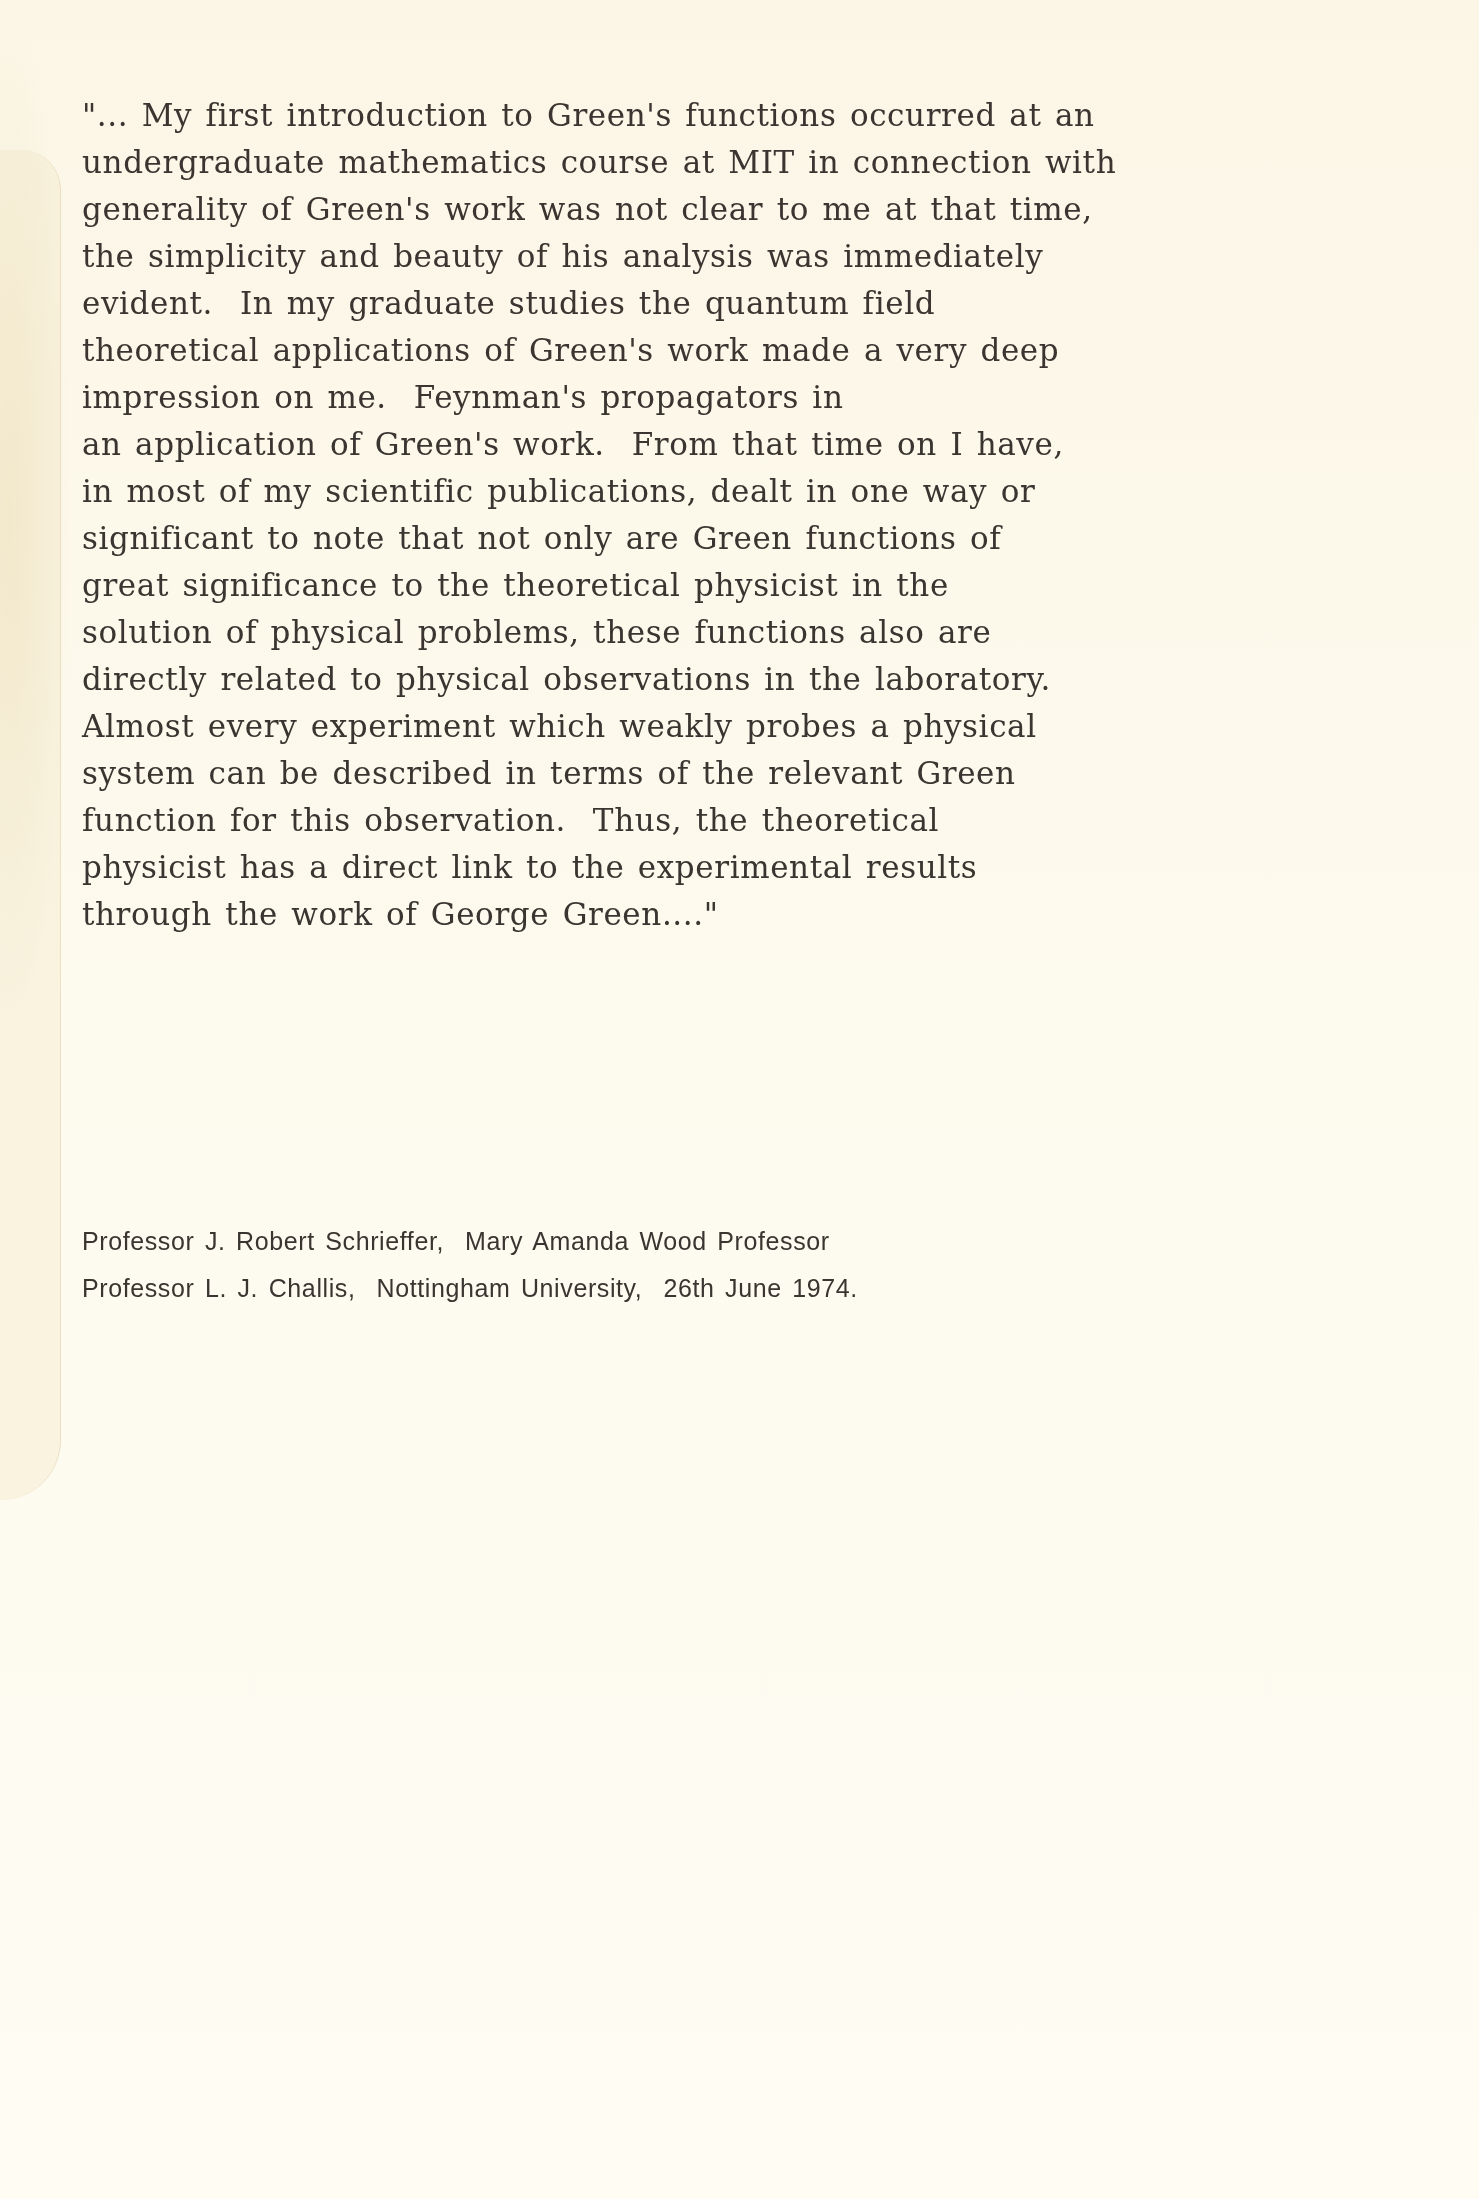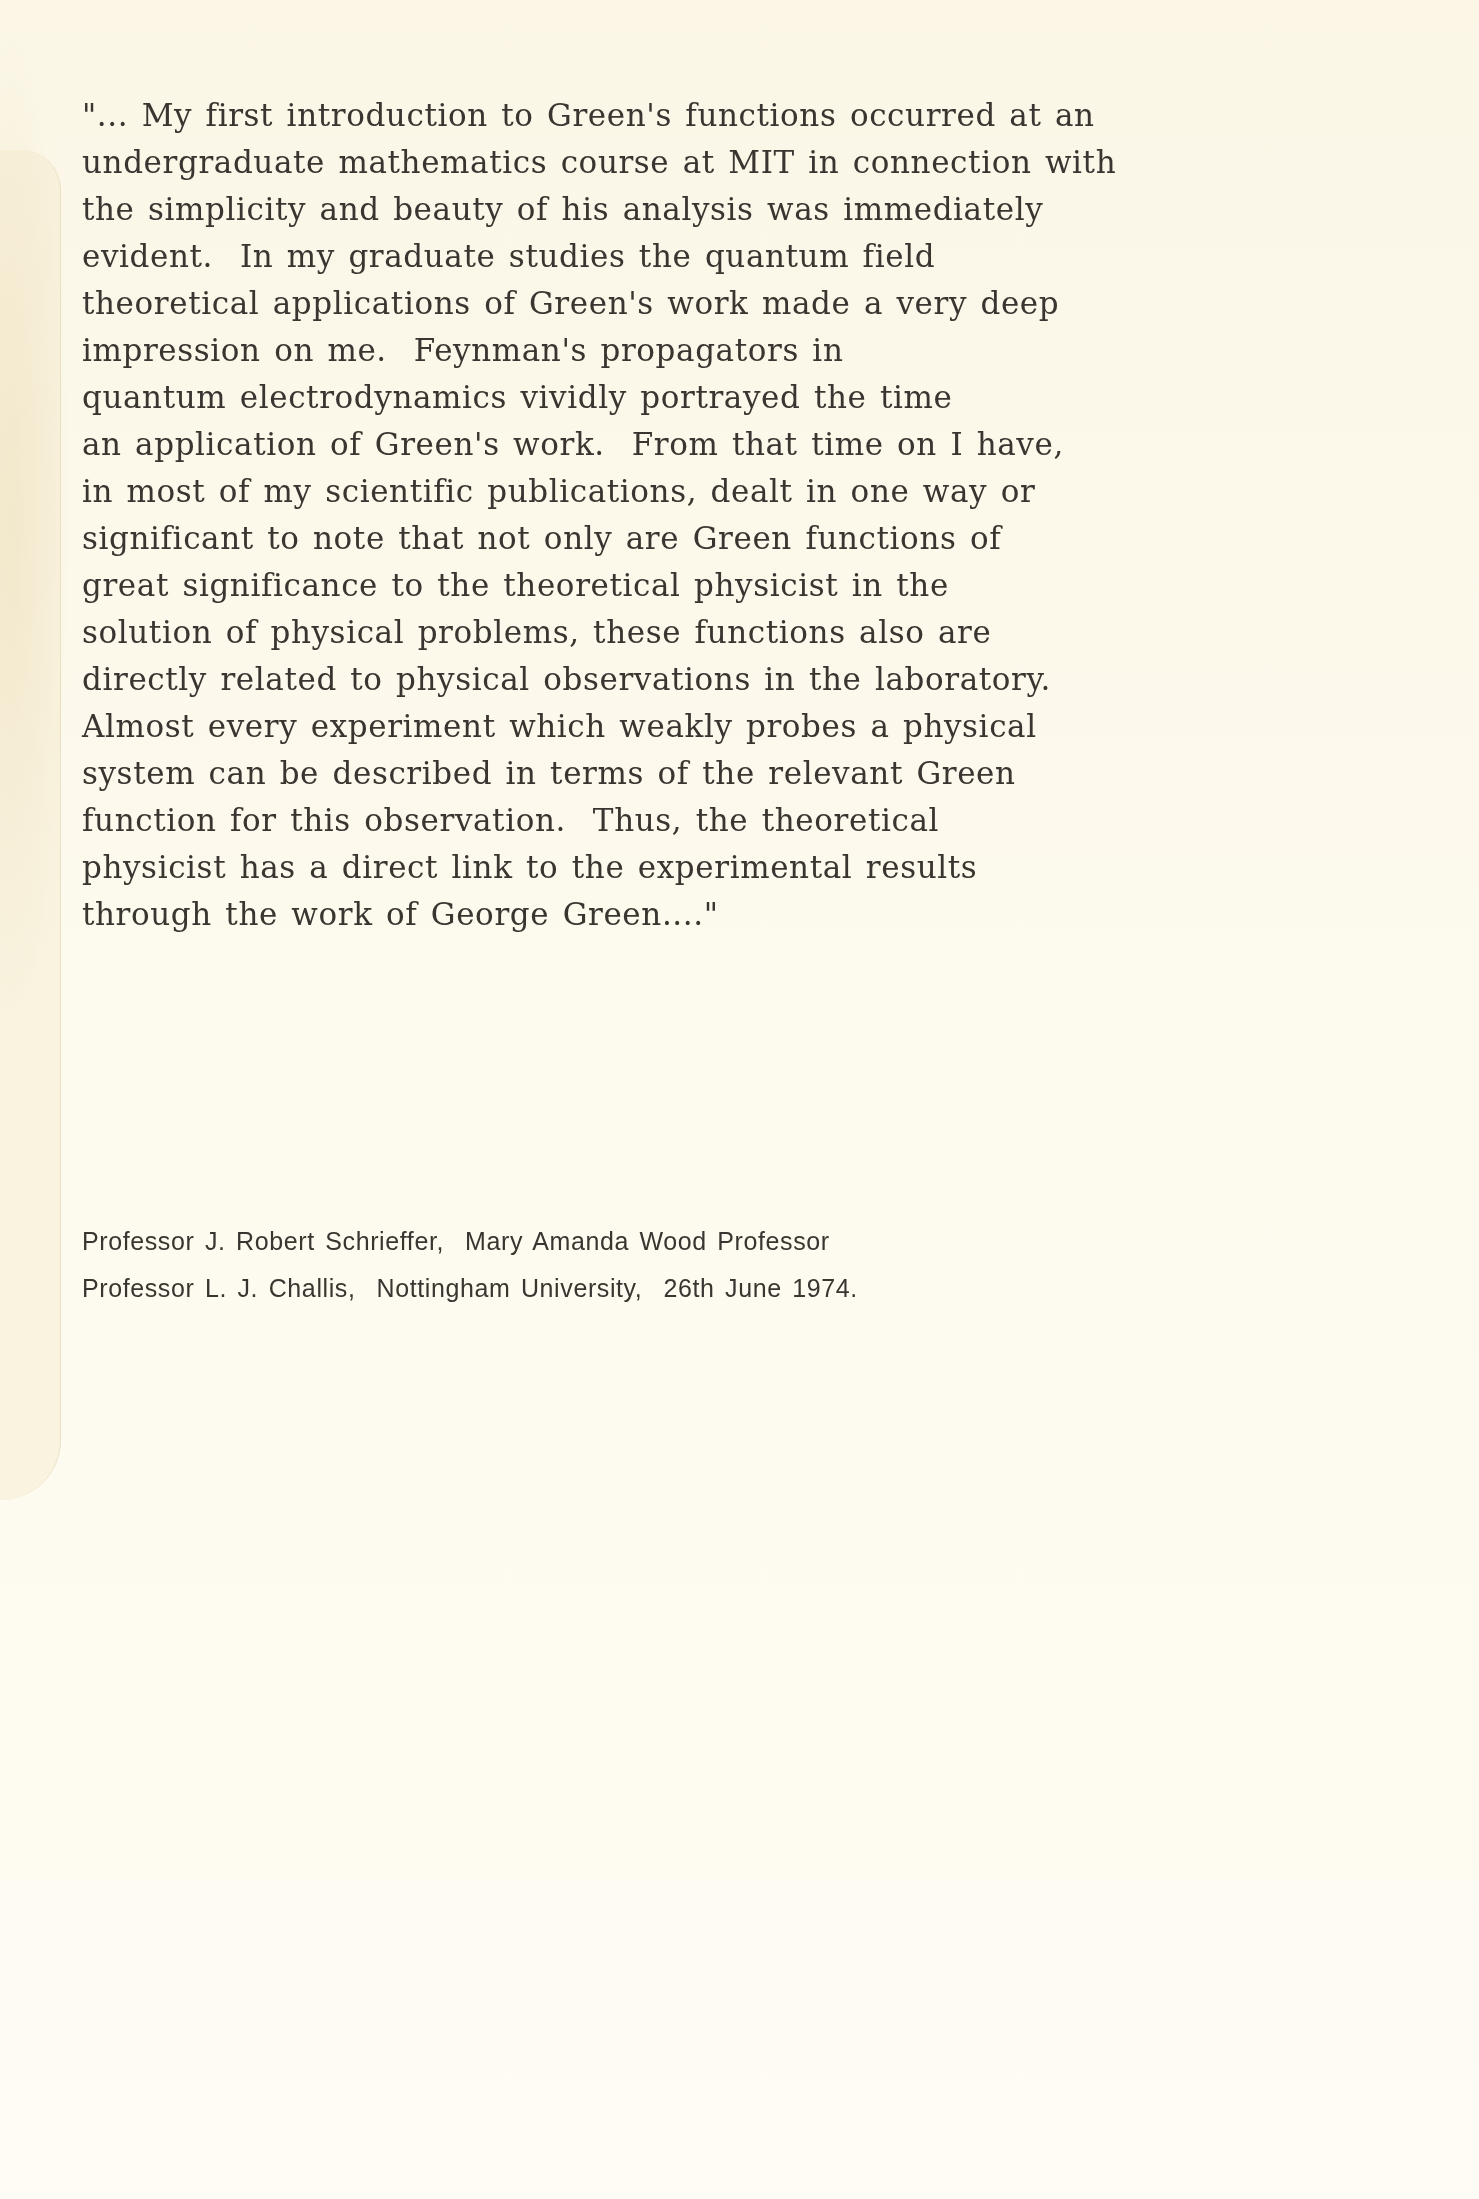--- a/index.html
+++ b/index.html
@@ -61,25 +61,25 @@
   </style>
 </head>
 <body>
 
 <div class="page">
   <div class="stain"></div>
 
   <div class="quote">
     <span class="line">"... My first introduction to Green's functions occurred at an</span>
     <span class="line">undergraduate mathematics course at MIT in connection with</span>
+    <span class="line">generality of Green's work was not clear to me at that time,</span>
     <span class="line">the simplicity and beauty of his analysis was immediately</span>
     <span class="line">evident.  In my graduate studies the quantum field</span>
     <span class="line">theoretical applications of Green's work made a very deep</span>
     <span class="line">impression on me.  Feynman's propagators in</span>
-    <span class="line">quantum electrodynamics vividly portrayed the time</span>
     <span class="line">an application of Green's work.  From that time on I have,</span>
     <span class="line">in most of my scientific publications, dealt in one way or</span>
     <span class="line">significant to note that not only are Green functions of</span>
     <span class="line">great significance to the theoretical physicist in the</span>
     <span class="line">solution of physical problems, these functions also are</span>
     <span class="line">directly related to physical observations in the laboratory.</span>
     <span class="line">Almost every experiment which weakly probes a physical</span>
     <span class="line">system can be described in terms of the relevant Green</span>
     <span class="line">function for this observation.  Thus, the theoretical</span>
     <span class="line">physicist has a direct link to the experimental results</span>

